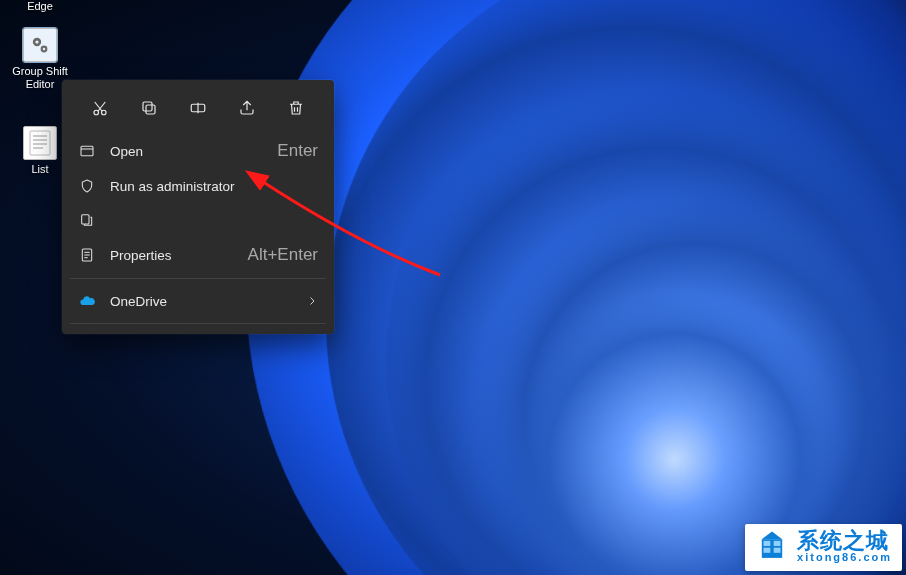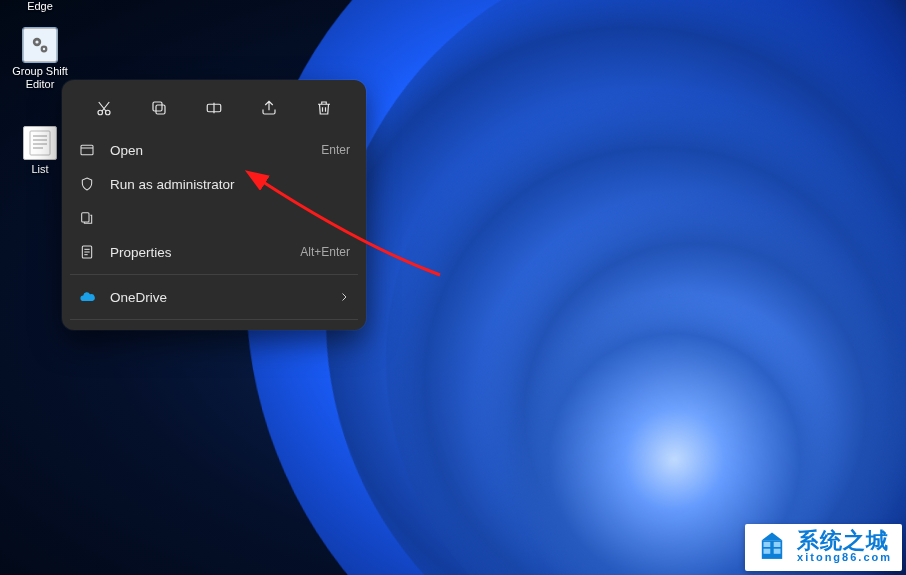--- a/index.html
+++ b/index.html
@@ -47,51 +47,51 @@
   }
   .desktop-icon .icon-box.selected { outline: 1px solid #8ac; background: #eaf3fb; }
   .desktop-icon .label { line-height: 13px; }
   #icon-edge { left: 4px; top: -34px; }
   #icon-edge .label { margin-top: 34px; }
   #icon-gpe  { left: 4px; top: 28px; }
   #icon-list { left: 4px; top: 126px; justify-content: center; }
 
   
   .context-menu {
-    position: absolute; left: 62px; top: 80px; width: 304px;
-    background: #2c2c2c; border-radius: 12px; padding: 5px 0 5px 0;
+    position: absolute; left: 62px; top: 80px; width: 272px;
+    background: #2c2c2c; border-radius: 4px; padding: 5px 0 5px 0;
     box-shadow: 0 12px 30px rgba(0,0,0,.55), 0 0 0 1px rgba(255,255,255,.06);
     font-size: 13.5px; color: #e8e8e8;
   }
   .action-row {
     display: flex; justify-content: space-around; padding: 8px 14px 10px 14px;
   }
   .action-btn {
     width: 34px; height: 30px; display: flex; align-items: center; justify-content: center;
     border-radius: 4px; color: #e6e6e6; cursor: pointer;
   }
   .menu-item {
     display: flex; align-items: center; gap: 14px; padding: 8px 16px; cursor: pointer;
     position: relative;
   }
   .menu-item .mi-icon { width: 18px; height: 18px; display: flex; align-items: center; justify-content: center; color: #dcdcdc; }
   .menu-item .mi-label { flex: 1; }
-  .menu-item .mi-shortcut { color: #a8a8a8; font-size: 12px; }
+  .menu-item .mi-shortcut { color: #a8a8a8; font-size: 17px; }
   .menu-item .mi-chevron { color: #cfcfcf; }
   .divider { height: 1px; background: rgba(255,255,255,.10); margin: 5px 8px; }
 
   
   .arrow {
     position: absolute; left: 240px; top: 155px; width: 210px; height: 130px; pointer-events: none;
   }
 
   
   .watermark {
     position: absolute; right: 4px; bottom: 4px; background: #fff; color: #0077d9;
-    padding: 5px 10px 7px 10px; border-radius: 2px; display: flex; align-items: flex-end; gap: 8px;
+    padding: 5px 10px 7px 10px; border-radius: 2px; display: flex; align-items: flex-start; gap: 8px;
     box-shadow: 0 2px 6px rgba(0,0,0,.3);
   }
   .wm-logo {
     width: 34px; height: 34px; display: flex; align-items: center; justify-content: center;
   }
   .wm-text { display: flex; flex-direction: column; line-height: 1.05; }
   .wm-title { font-size: 22px; font-weight: 700; letter-spacing: 1px; color: #0b7bd8; }
   .wm-url { font-size: 11px; letter-spacing: 2px; color: #0b7bd8; font-weight: bold; }
 
   svg { display: block; }

